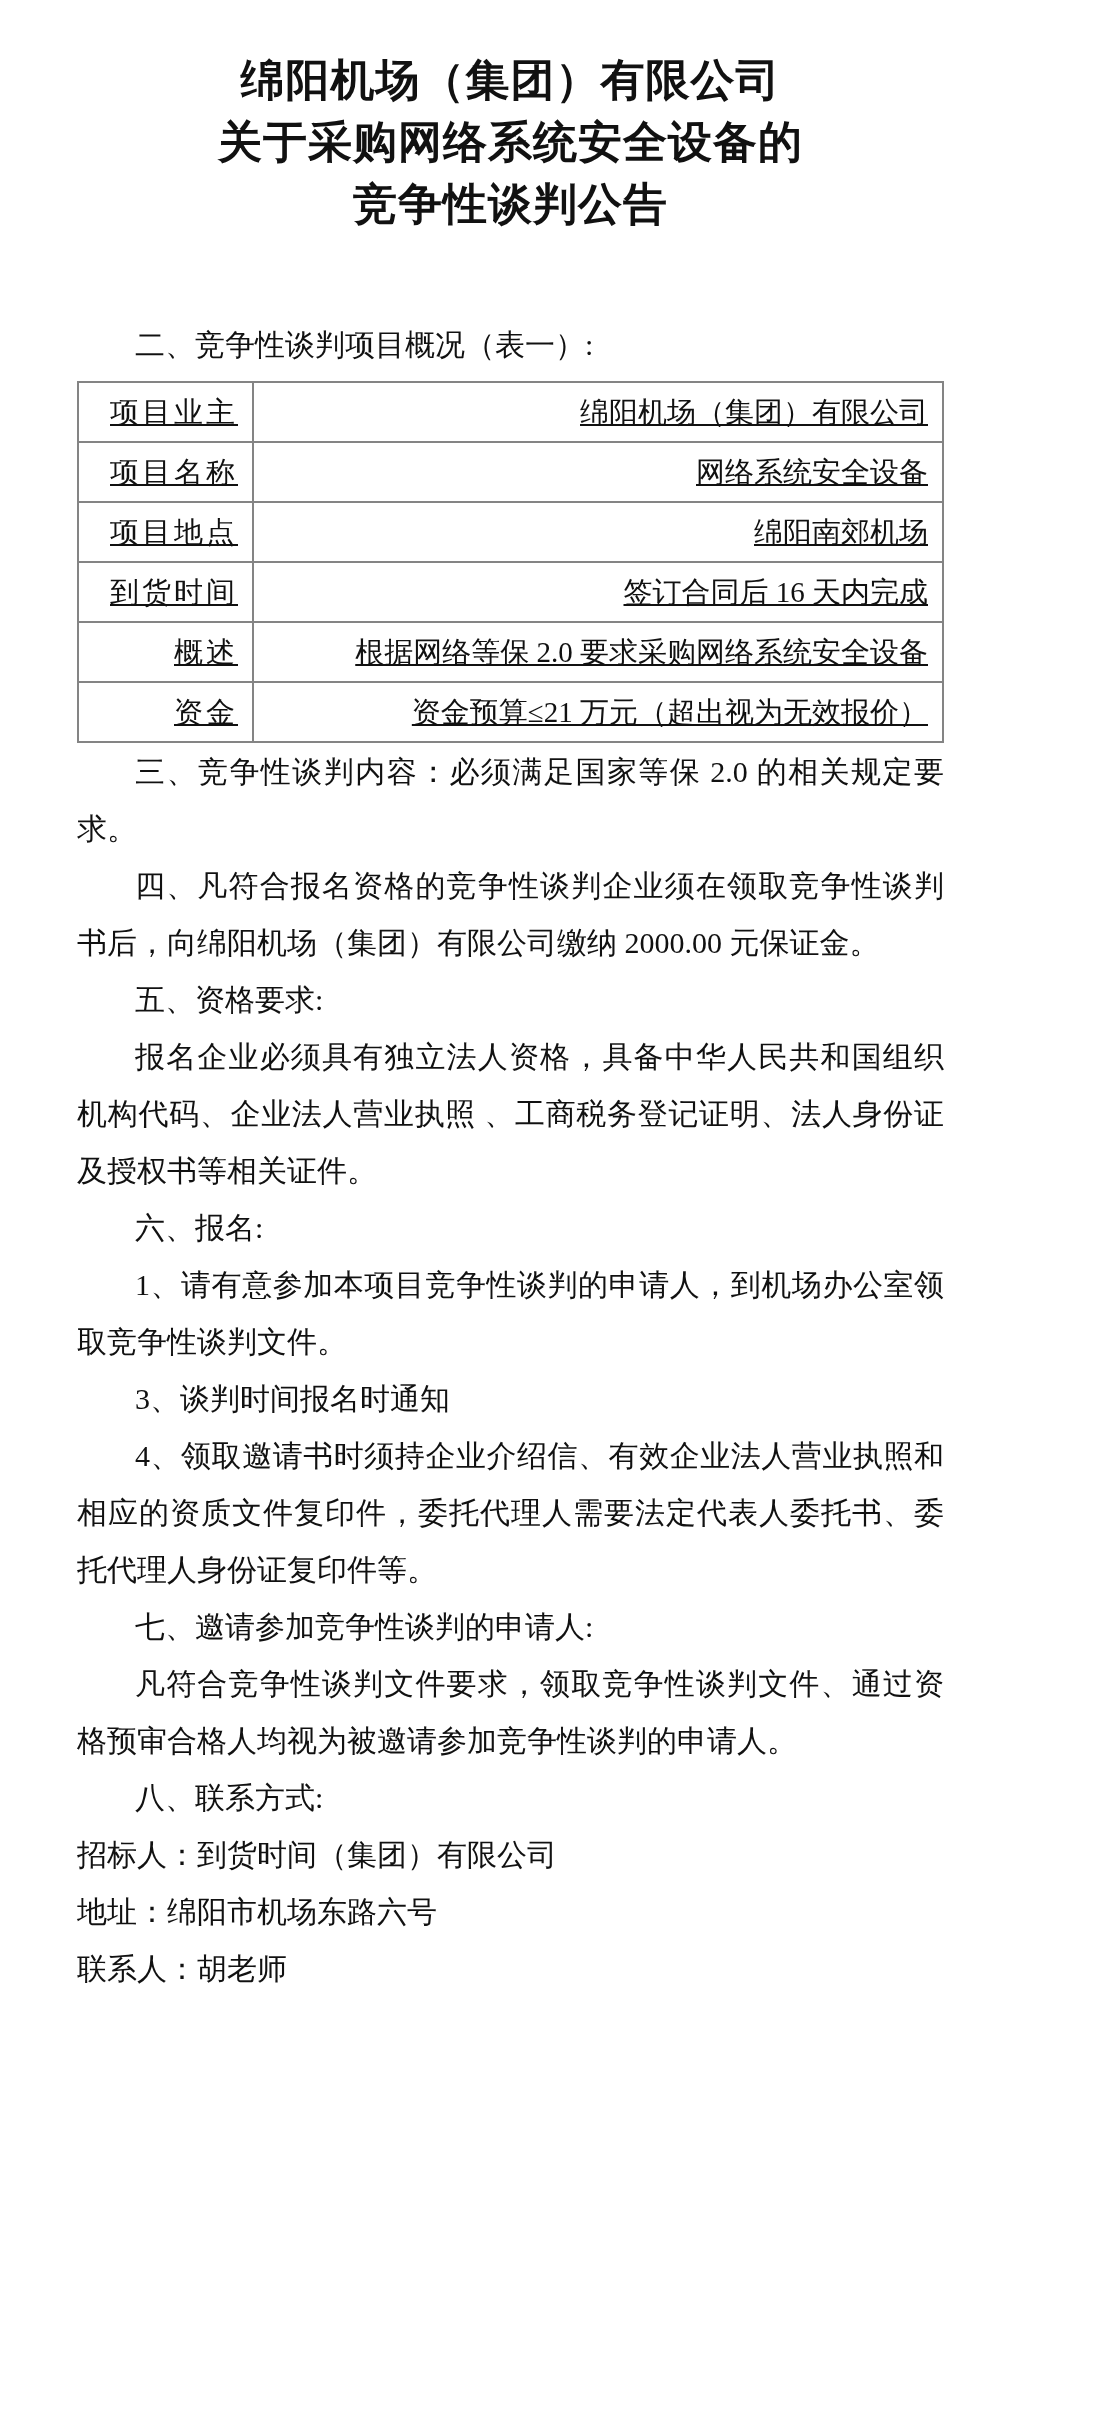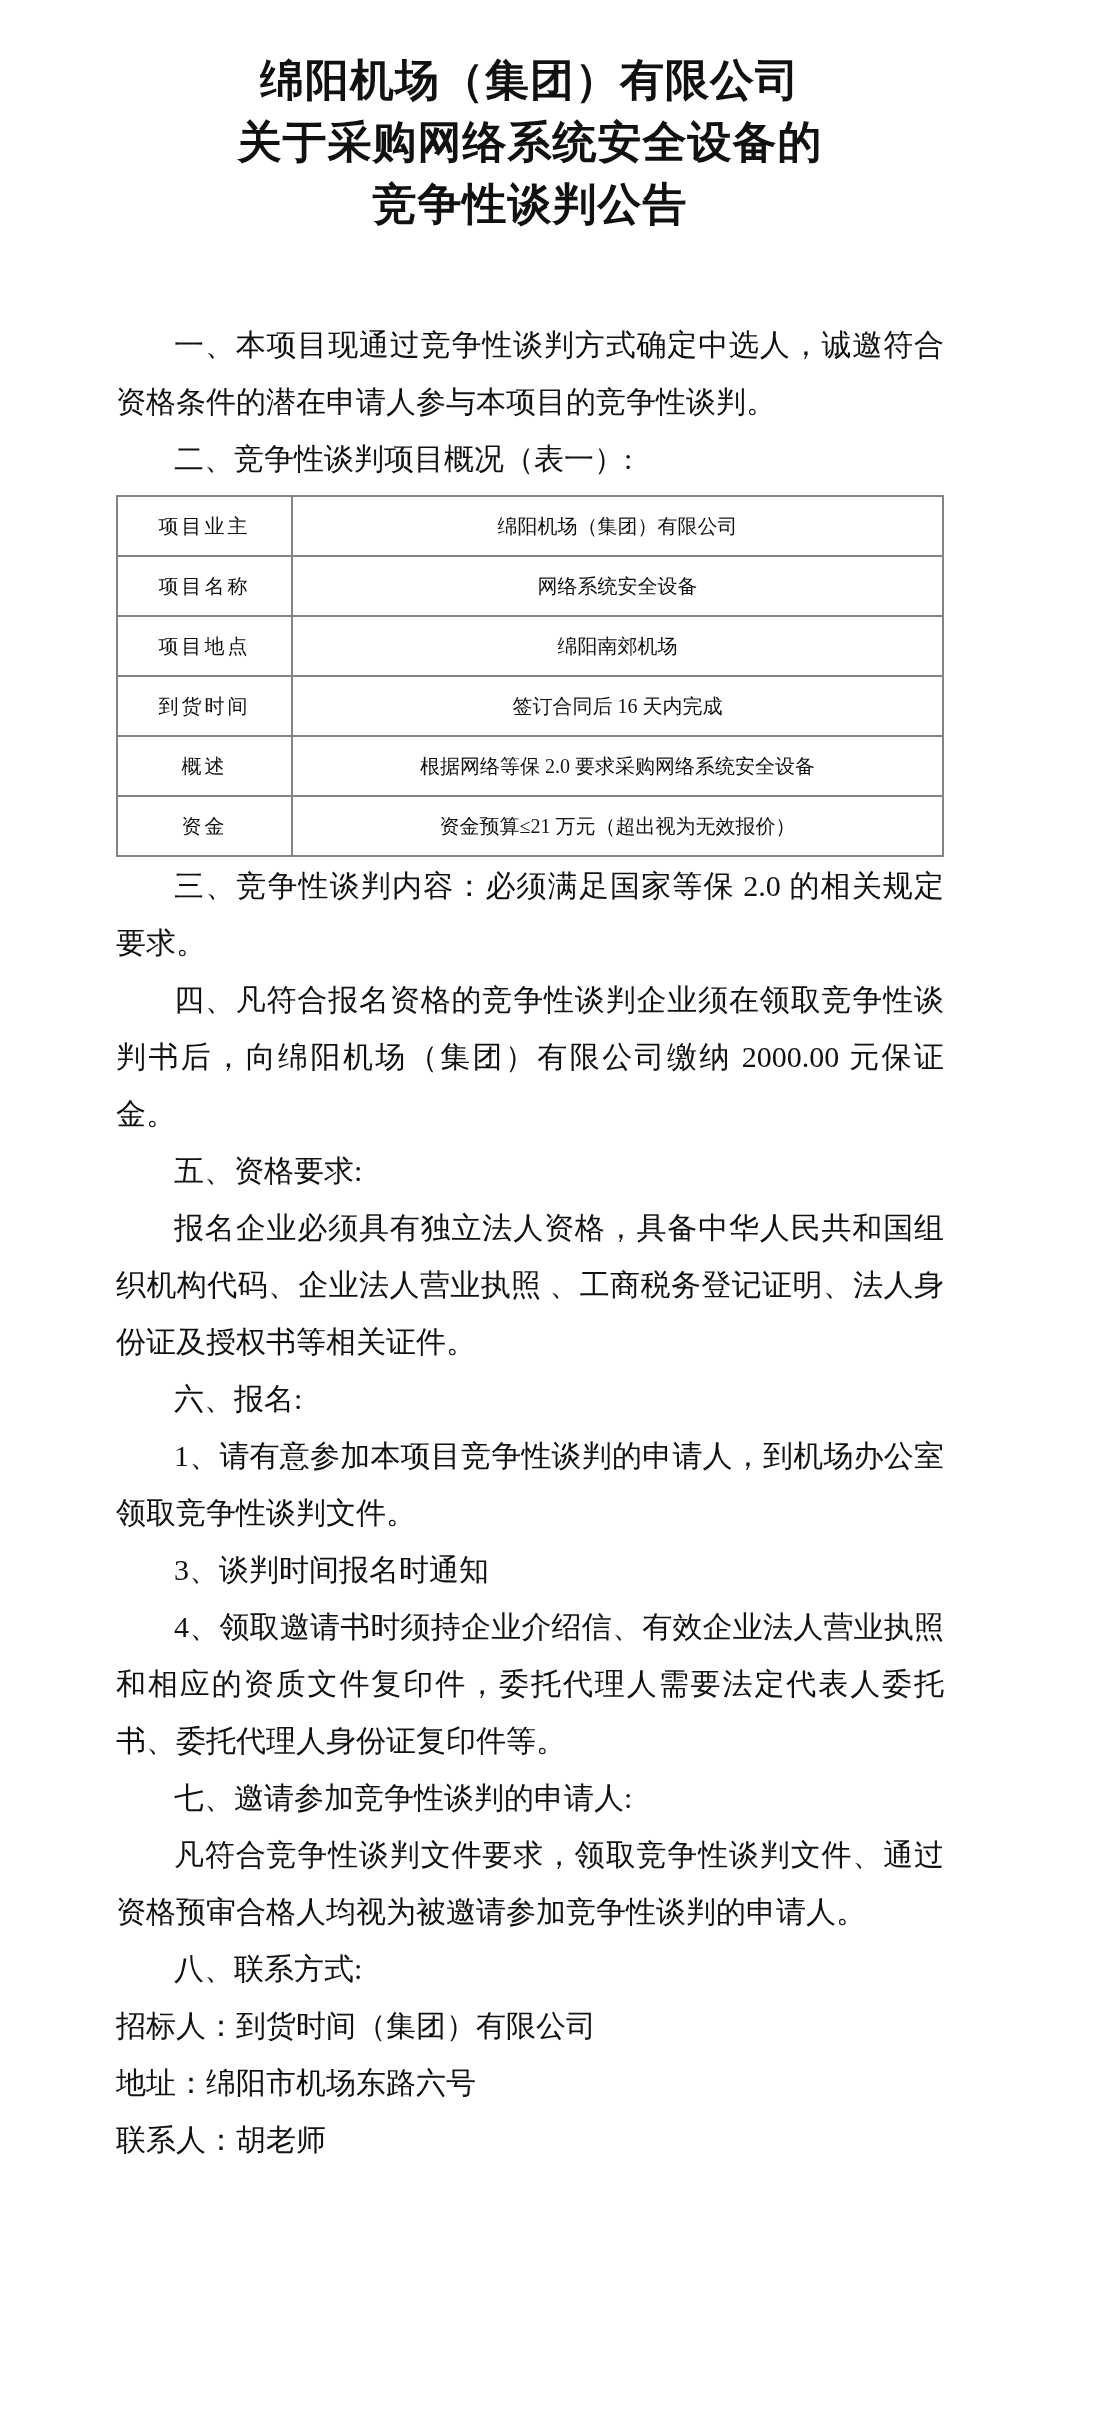--- a/index.html
+++ b/index.html
@@ -7,21 +7,21 @@
     padding: 0;
     background: #ffffff;
   }
   .page {
     position: relative;
     width: 1100px;
     height: 2434px;
     box-sizing: border-box;
     background: #ffffff;
     color: #111111;
-    padding: 50px 156px 0 116px;
+    padding: 50px 156px 0 77px;
     font-family: "Liberation Serif", "DejaVu Serif", serif;
     overflow: hidden;
   }
   .doc-title {
     text-align: center;
     font-weight: bold;
     font-size: 44px;
     line-height: 62px;
     margin-bottom: 80px;
     letter-spacing: 1px;
@@ -46,25 +46,26 @@
     width: 100%;
     border-collapse: collapse;
     margin: 8px 0 0 0;
     table-layout: fixed;
   }
   table.info-table td {
     border: 2px solid #848484;
     height: 58px;
     vertical-align: middle;
     padding: 0 14px;
-    font-size: 20px;
+    font-size: 29px;
     line-height: 36px;
-    text-align: center;
+    text-align: right;
     overflow: hidden;
     white-space: nowrap;
+    text-decoration: underline;
   }
   td.label-cell {
     width: 145px;
     letter-spacing: 3px;
   }
   td.value-cell {
     letter-spacing: 0;
   }
 </style>
 </head>
@@ -73,21 +74,20 @@
 <div class="page">
 
   <div class="doc-title">
     <div>绵阳机场（集团）有限公司</div>
     <div>关于采购网络系统安全设备的</div>
     <div>竞争性谈判公告</div>
   </div>
 
   <div class="body-text">
 
-    <p class="para">一、本项目现通过竞争性谈判方式确定中选人，诚邀符合资格条件的潜在申请人参与本项目的竞争性谈判。</p>
     <p class="para">二、竞争性谈判项目概况（表一）:</p>
 
     <table class="info-table">
       <tbody>
         <tr>
           <td class="label-cell">项目业主</td>
           <td class="value-cell">绵阳机场（集团）有限公司</td>
         </tr>
         <tr>
           <td class="label-cell">项目名称</td>

